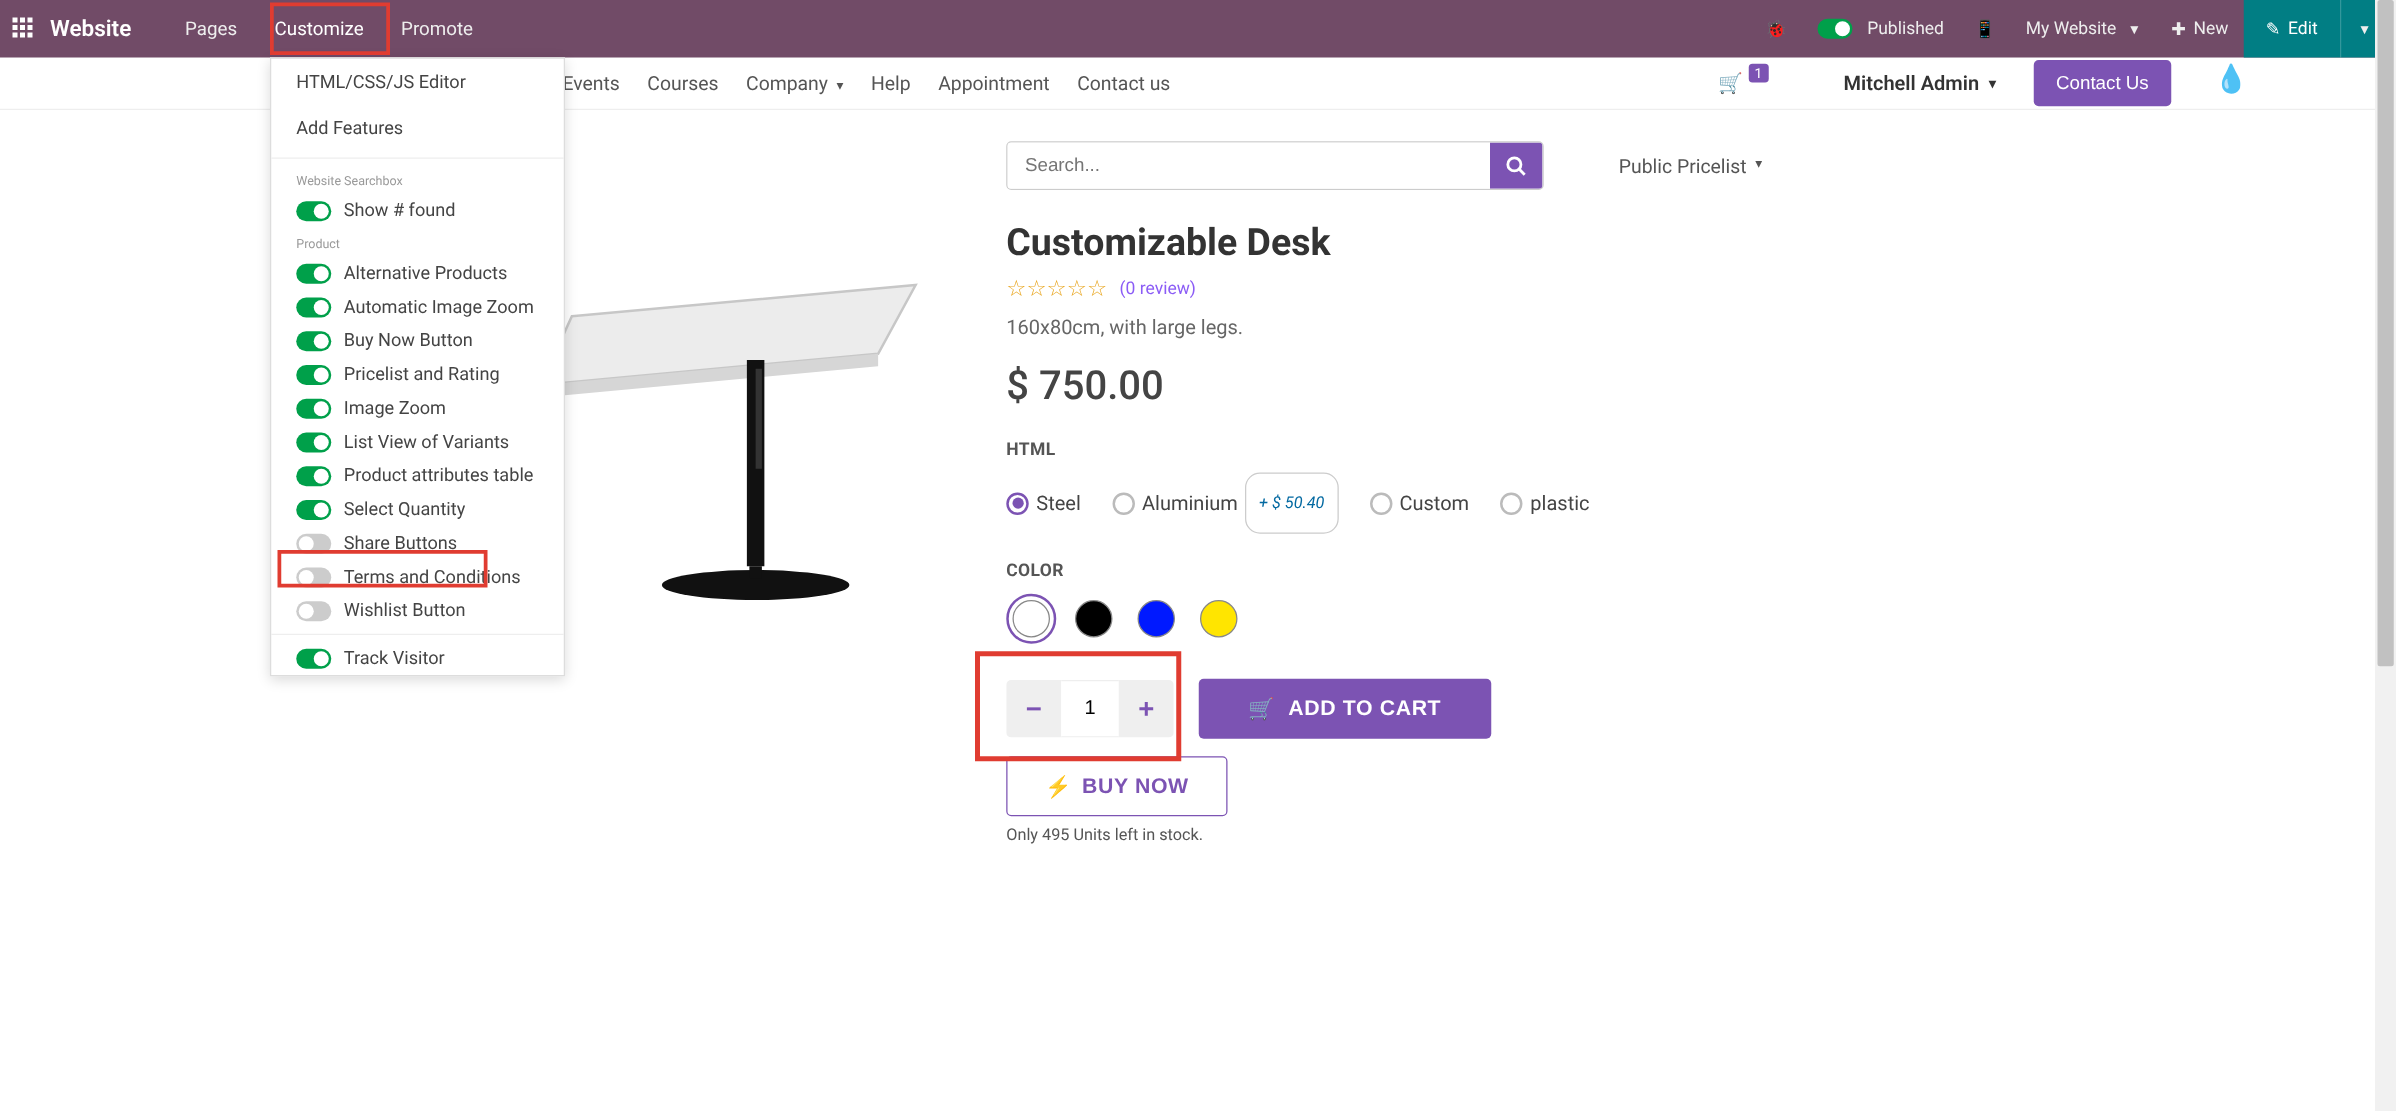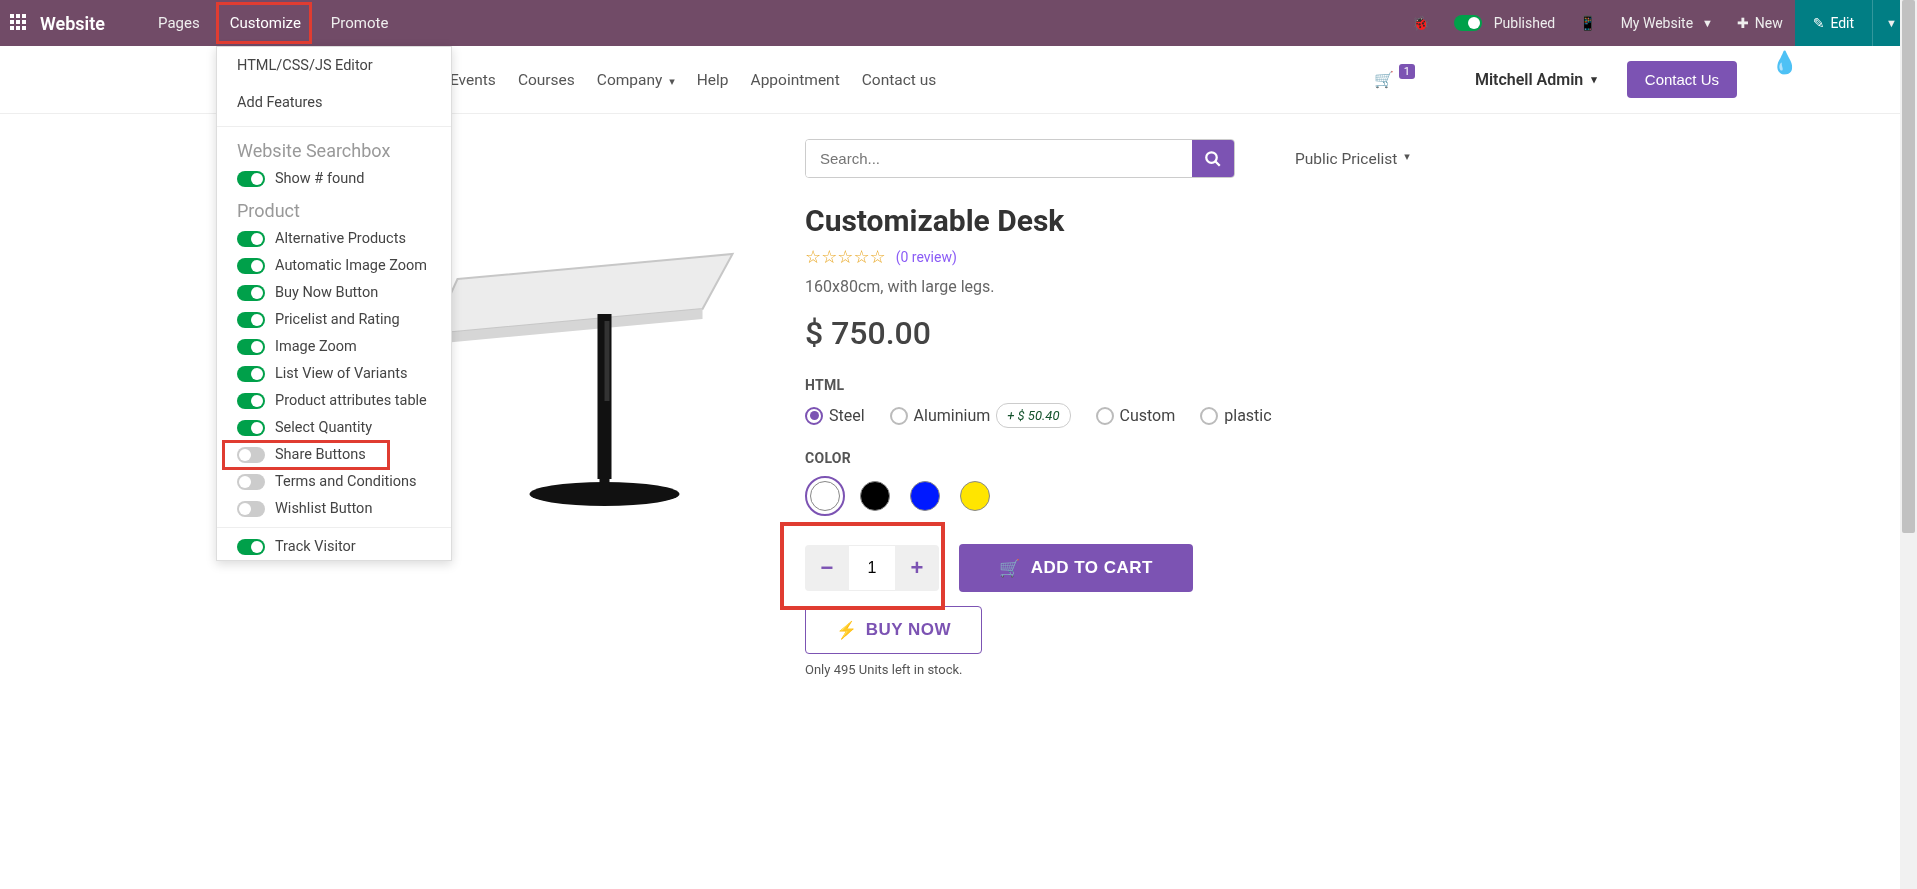--- a/index.html
+++ b/index.html
@@ -2,49 +2,49 @@
 <html><head>
 <meta charset="utf-8">
 <style>
   * { box-sizing: border-box; margin: 0; padding: 0; }
   body { font-family: -apple-system, BlinkMacSystemFont, "Segoe UI", Roboto, sans-serif; background: #fff; color: #333; }
 
   
   .topbar { background: #714B67; color: #fff; height: 46px; display: flex; align-items: center; padding: 0 10px; position: relative; }
   .apps-icon { width: 18px; height: 18px; display: grid; grid-template-columns: repeat(3, 4px); grid-template-rows: repeat(3, 4px); gap: 2px; margin-right: 12px; cursor: pointer; }
   .apps-icon span { background: #fff; }
-  .brand { font-weight: 600; font-size: 18px; margin-right: 38px; }
+  .brand { font-weight: 600; font-size: 18px; margin-right: 28px; }
   .topnav { display: flex; }
   .topnav-item { padding: 12px 15px; color: #eee; font-size: 15px; cursor: pointer; }
   .topnav-item.active { color: #fff; }
   .topbar-right { margin-left: auto; display: flex; align-items: center; gap: 0; }
   .topbar-btn { padding: 0 12px; height: 46px; display: flex; align-items: center; gap: 6px; color: #eee; font-size: 14px; cursor: pointer; }
   .topbar-btn.green { background: #017E84; color: #fff; padding: 0 18px; }
   .topbar-btn.caret-split { background: #017E84; border-left: 1px solid rgba(255,255,255,0.2); padding: 0 10px; }
   .publish-toggle { width: 28px; height: 16px; background: #00A04A; border-radius: 8px; position: relative; margin-right: 6px;}
   .publish-toggle::after { content:''; position:absolute; right:2px; top:2px; width:12px; height:12px; background:#fff; border-radius:50%;}
   .caret-down { font-size: 11px; margin-left: 3px;}
 
   .red-highlight-customize { position: absolute; top: 2px; left: 216px; width: 96px; height: 42px; border: 3px solid #E03C31; pointer-events: none; z-index: 50;}
 
   
   .dropdown { position: absolute; top: 46px; left: 216px; width: 236px; background: #fff; border: 1px solid #ddd; box-shadow: 0 3px 10px rgba(0,0,0,0.15); z-index: 40; font-size: 14.5px; color: #444;}
   .dropdown-plain { padding: 10px 20px; cursor: pointer;}
   .dropdown-sep { border-top: 1px solid #eee; margin: 5px 0;}
-  .dropdown-header { padding: 8px 20px 4px; color: #999; font-size: 18px;}
+  .dropdown-header { padding: 8px 20px 4px; color: #999; font-size: 10px;}
   .dropdown-toggle-row { display: flex; align-items: center; gap: 10px; padding: 5px 20px; cursor: pointer;}
   .toggle { width: 28px; height: 16px; border-radius: 8px; background: #ccc; position: relative; flex-shrink: 0;}
   .toggle.on { background: #00A04A;}
   .toggle::after { content:''; position:absolute; top:2px; width:12px; height:12px; border-radius:50%; background:#fff; left:2px; transition: left .1s;}
   .toggle.on::after { left: 14px;}
 
   .red-highlight-qty-menu { position:absolute; top: 440px; left: 222px; width: 168px; height: 30px; border:3px solid #E03C31; pointer-events:none; z-index:45;}
 
   
-  .sitenav { height:68px; border-bottom:1px solid #eee; display:flex; align-items:center; padding: 0 180px 0 300px; gap: 0;}
+  .sitenav { height:42px; border-bottom:1px solid #eee; display:flex; align-items:center; padding: 0 180px 0 300px; gap: 0;}
   .sitenav .menu { display:flex; gap: 22px; align-items:center; color:#555; font-size: 15.5px;}
   .sitenav .menu-item { cursor:pointer;}
   .sitenav-spacer { flex:1;}
   .cart { display:flex; align-items:center; gap:4px; color:#555; margin-right: 60px; position:relative;}
   .cart-badge { background:#7C53B3; color:#fff; font-size:11px; padding:1px 5px; border-radius:3px; position:relative; top:-8px;}
   .user-menu { font-weight:600; color:#333; margin-right: 30px; display:flex; align-items:center; gap:5px; cursor:pointer;}
   .contact-btn { background:#7C53B3; color:#fff; border:none; padding: 10px 18px; border-radius:4px; font-size:15px; cursor:pointer;}
 
   .droplet { position:absolute; right: 118px; top: 50px; color:#714B67; font-size:22px; z-index:30;}
 
@@ -66,21 +66,21 @@
   .review-count { color:#8b5cf6; font-size:14px;}
   .prod-sub { color:#666; font-size:16px; margin-bottom: 18px;}
   .prod-price { color:#444; font-size:32px; font-weight:500; margin-bottom: 25px;}
 
   .variant-label { font-weight:700; color:#555; font-size:14px; margin-bottom: 10px; letter-spacing:.3px;}
   .legs-row { display:flex; align-items:center; gap: 25px; margin-bottom: 22px; flex-wrap:wrap;}
   .radio-opt { display:flex; align-items:center; gap:6px; color:#444; font-size:16px; cursor:pointer;}
   .radio { width:18px; height:18px; border:2px solid #bbb; border-radius:50%; display:flex; align-items:center; justify-content:center;}
   .radio.checked { border-color:#7C53B3;}
   .radio.checked::after { content:''; width:9px; height:9px; background:#7C53B3; border-radius:50%;}
-  .price-badge { border:1px solid #ccc; border-radius:12px; padding: 4px 10px; font-size:13px; color:#14532d; font-style:italic;}
+  .price-badge { border:1px solid #ccc; border-radius:12px; padding: 16px 10px; font-size:13px; color:#0369a1; font-style:italic;}
 
   .colors-row { display:flex; gap:10px; margin-bottom: 28px;}
   .color-dot-wrap { width:40px; height:40px; border-radius:50%; border:2px solid transparent; display:flex; align-items:center; justify-content:center; cursor:pointer;}
   .color-dot-wrap.selected { border-color:#7C53B3;}
   .color-dot { width:30px; height:30px; border-radius:50%; border:1px solid #888;}
   .color-dot.white  { background:#fff;}
   .color-dot.black  { background:#000;}
   .color-dot.blue   { background:#0019FF;}
   .color-dot.yellow { background:#FFE500;}
 

